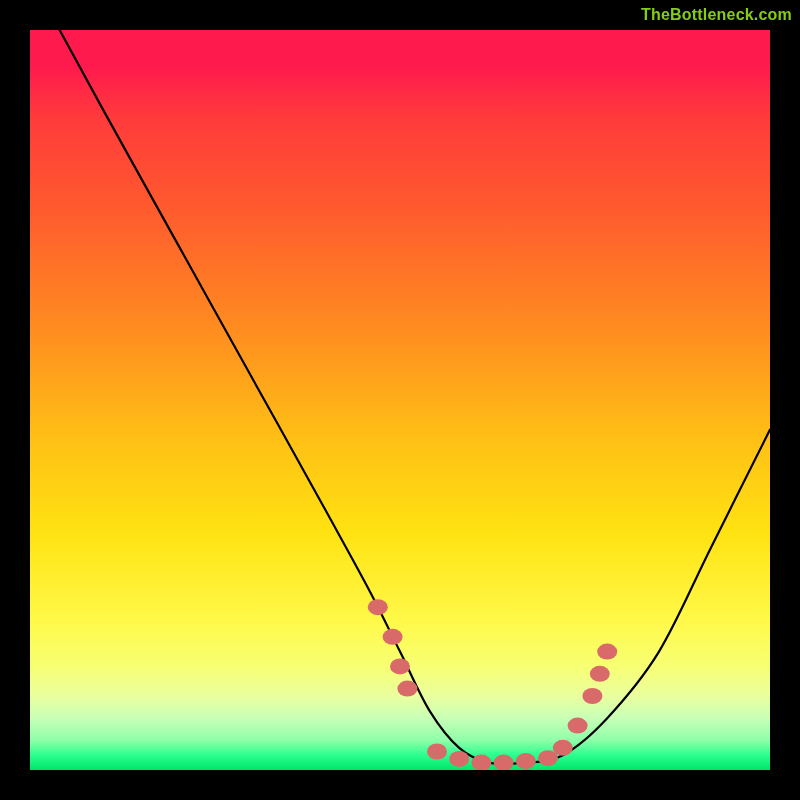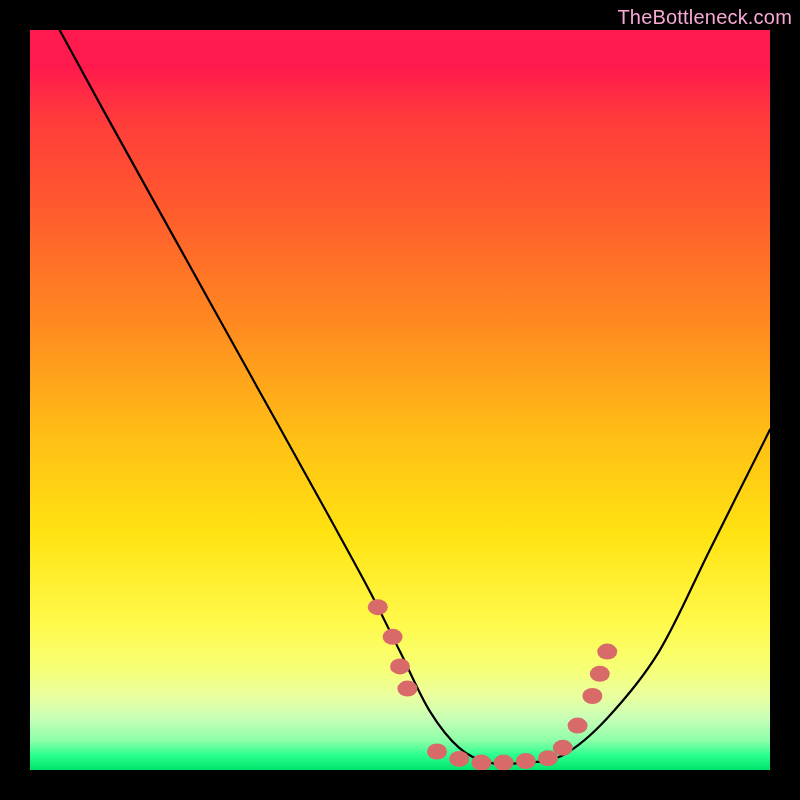--- a/index.html
+++ b/index.html
@@ -36,23 +36,23 @@
       #eaff9f 90%,
       #c8ffb6 93%,
       #8effa9 96%,
       #2bff8e 98%,
       #00e56b 100%);
   }
   .watermark {
     position: absolute;
     top: 6px;
     right: 8px;
-    font-size: 20px;
-    font-weight: 400;
-    color: #f9a8d4;
+    font-size: 16px;
+    font-weight: 700;
+    color: #84cc16;
     letter-spacing: 0.2px;
     user-select: none;
   }
   svg.curve {
     position: absolute;
     inset: 0;
     width: 100%;
     height: 100%;
   }
 </style>

